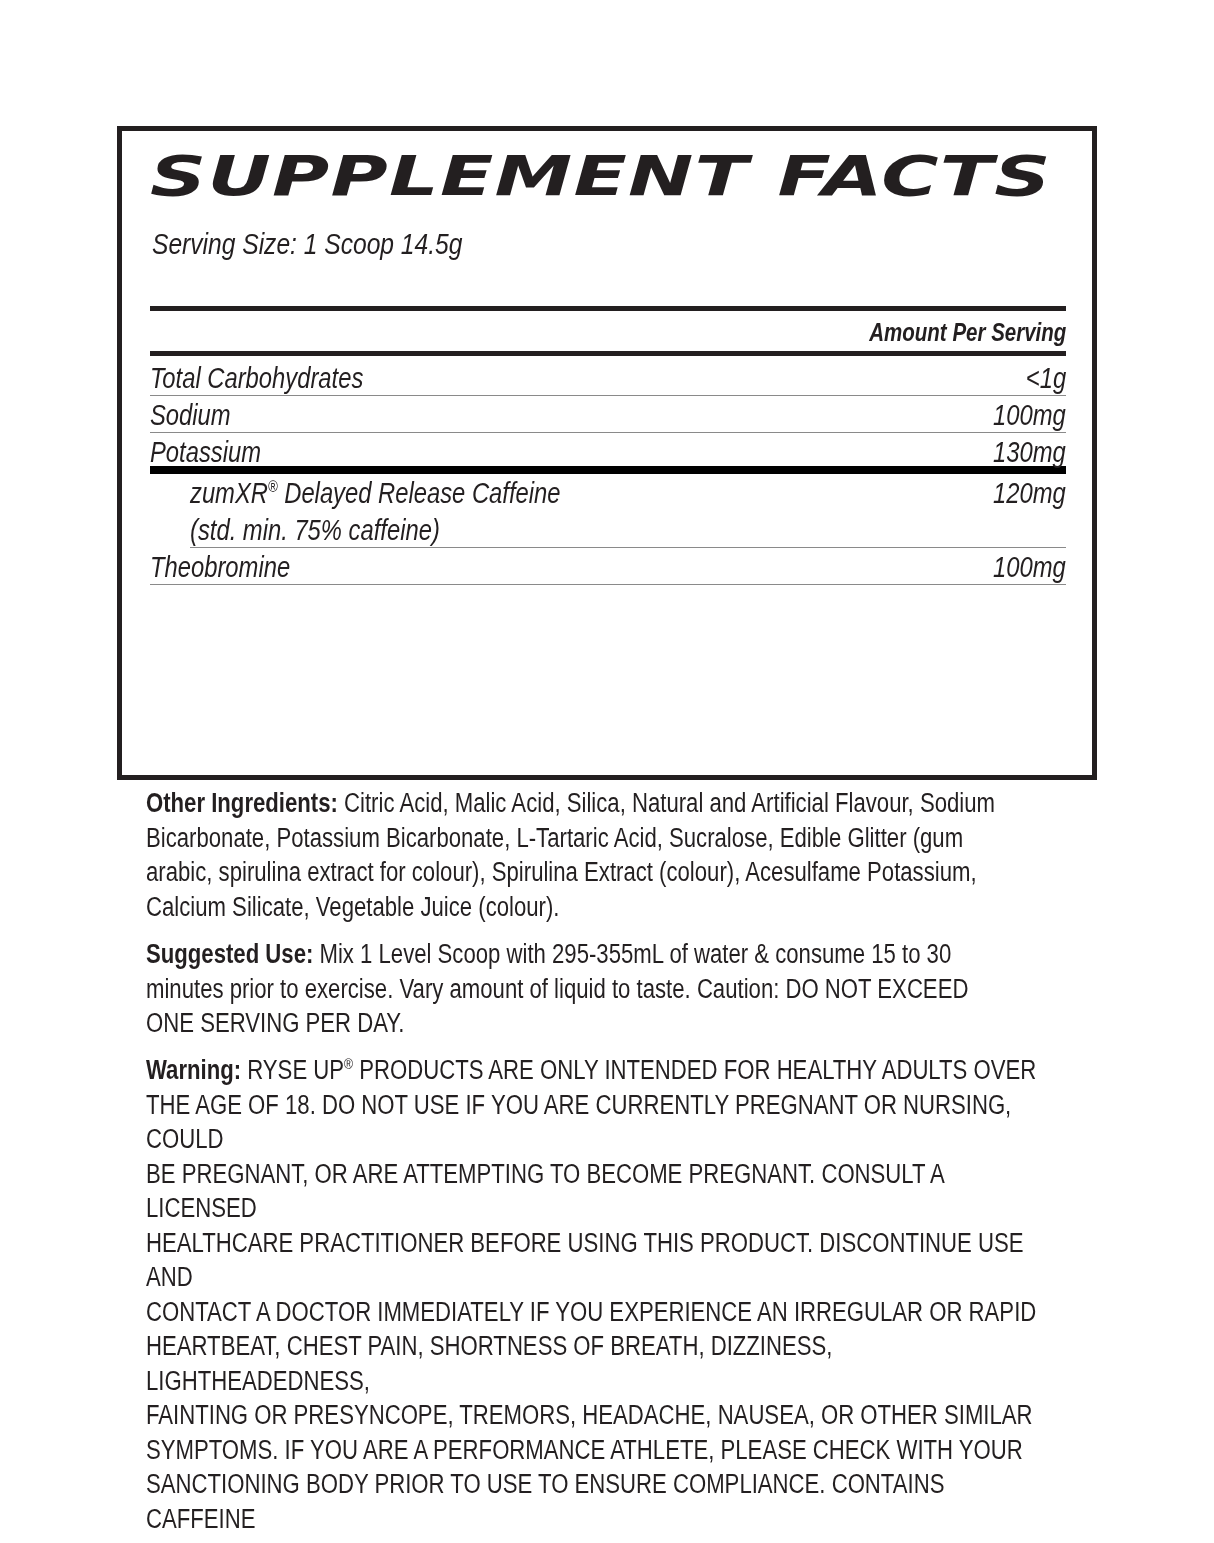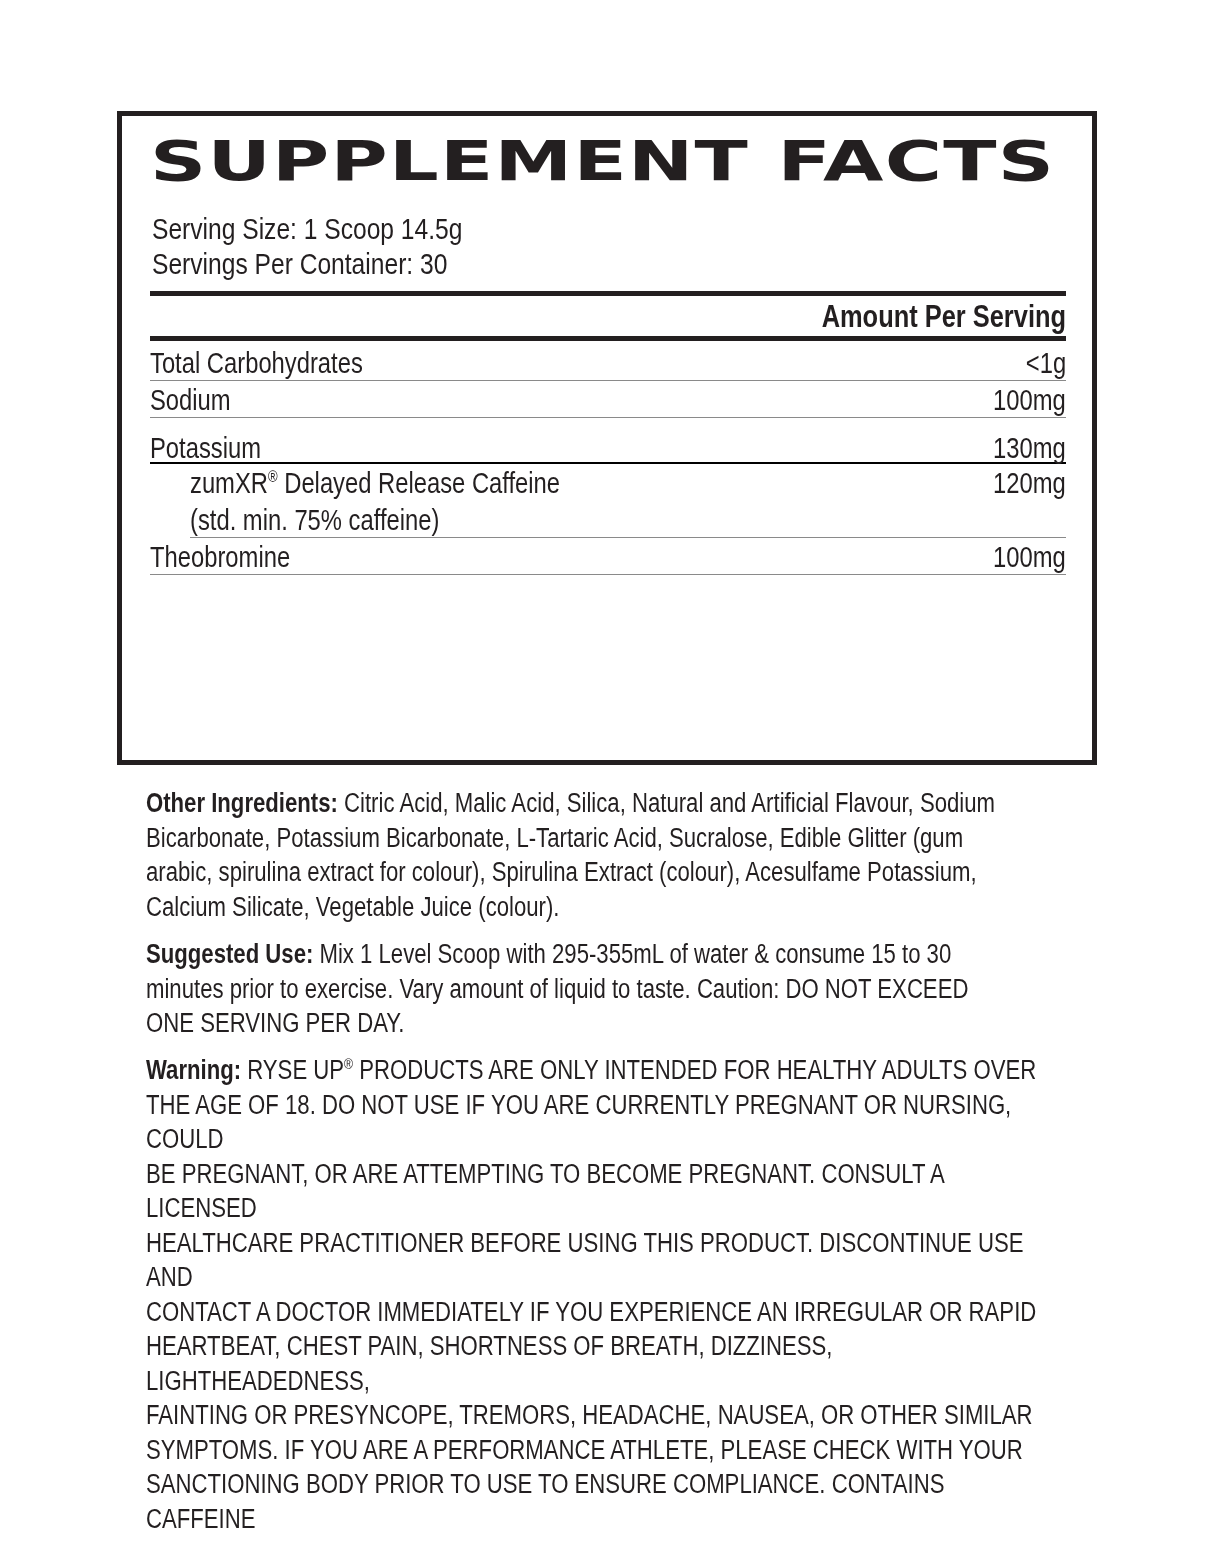--- a/index.html
+++ b/index.html
@@ -1,46 +1,43 @@
 <!DOCTYPE html>
 <html><head>
 <meta charset="utf-8">
 <style>
   html, body { margin: 0; padding: 0; background: #ffffff; }
   body { width: 1214px; height: 1543px; position: relative; overflow: hidden; color: #231f20; font-family: "Liberation Sans", sans-serif; }
-  .panel { position: absolute; left: 117px; top: 111px; width: 970px; height: 644px; border: 5px solid #231f20; background: #fff; }
+  .panel { position: absolute; left: 117px; top: 126px; width: 970px; height: 644px; border: 5px solid #231f20; background: #fff; font-style: italic; }
   .title { position: absolute; left: 28px; top: 18px; white-space: nowrap; font-family: "DejaVu Sans", sans-serif; font-weight: bold; font-size: 64px; letter-spacing: 1px; line-height: 1; transform-origin: left top; transform: scaleX(1.22) scaleY(0.86); }
   .cond { display: inline-block; transform-origin: left top; transform: scaleX(0.82); white-space: nowrap; }
   .cond-r { display: inline-block; transform-origin: right top; transform: scaleX(0.82); white-space: nowrap; }
   .serving { position: absolute; left: 30px; font-size: 30px; line-height: 36px; }
   .rule-thick { position: absolute; left: 28px; width: 916px; height: 5px; background: #231f20; }
-  .aps { position: absolute; right: 26px; top: 186px; font-size: 31px; font-weight: bold; line-height: 30px; }
+  .aps { position: absolute; right: 26px; top: 186px; font-size: 25px; font-weight: bold; line-height: 30px; }
   .rows { position: absolute; left: 28px; top: 228px; width: 916px; }
   .row { position: relative; display: flex; justify-content: space-between; align-items: flex-start; border-bottom: 1.5px solid #8a8a8a; font-size: 29px; line-height: 36px; height: 36px; }
   .row.tall { height: 73px; margin-left: 40px; }
-  .row.thick { border-bottom: 2px solid #000000; height: 33px; margin-top: 11px; }
+  .row.thick { border-bottom: 8px solid #000000; height: 33px; }
   .row.last { border-bottom: none; }
   .row .name { position: absolute; left: 0; top: 1px; }
   .row .amt { position: absolute; right: 0; top: 1px; }
   .row .sub { position: absolute; left: 0; top: 38px; }
   sup { font-size: 0.55em; vertical-align: 0.7em; line-height: 0; }
   .para { position: absolute; left: 146px; width: 1100px; font-size: 27px; line-height: 34.5px; transform-origin: left top; transform: scaleX(0.82); }
   .para b { font-weight: bold; }
 </style>
 </head>
 <body>
 
 <div class="panel">
   <div class="title">SUPPLEMENT FACTS</div>
 
   <div class="serving" style="top:95px;">
     <span class="cond">Serving Size: 1 Scoop 14.5g</span>
-  </div>
-  <div class="serving" style="top:130px;">
-    <span class="cond">Servings Per Container: 30</span>
   </div>
 
   <div class="rule-thick" style="top:175px;"></div>
   <div class="aps">
     <span class="cond-r">Amount Per Serving</span>
   </div>
   <div class="rule-thick" style="top:220px;"></div>
 
   <div class="rows">
     <div class="row">

